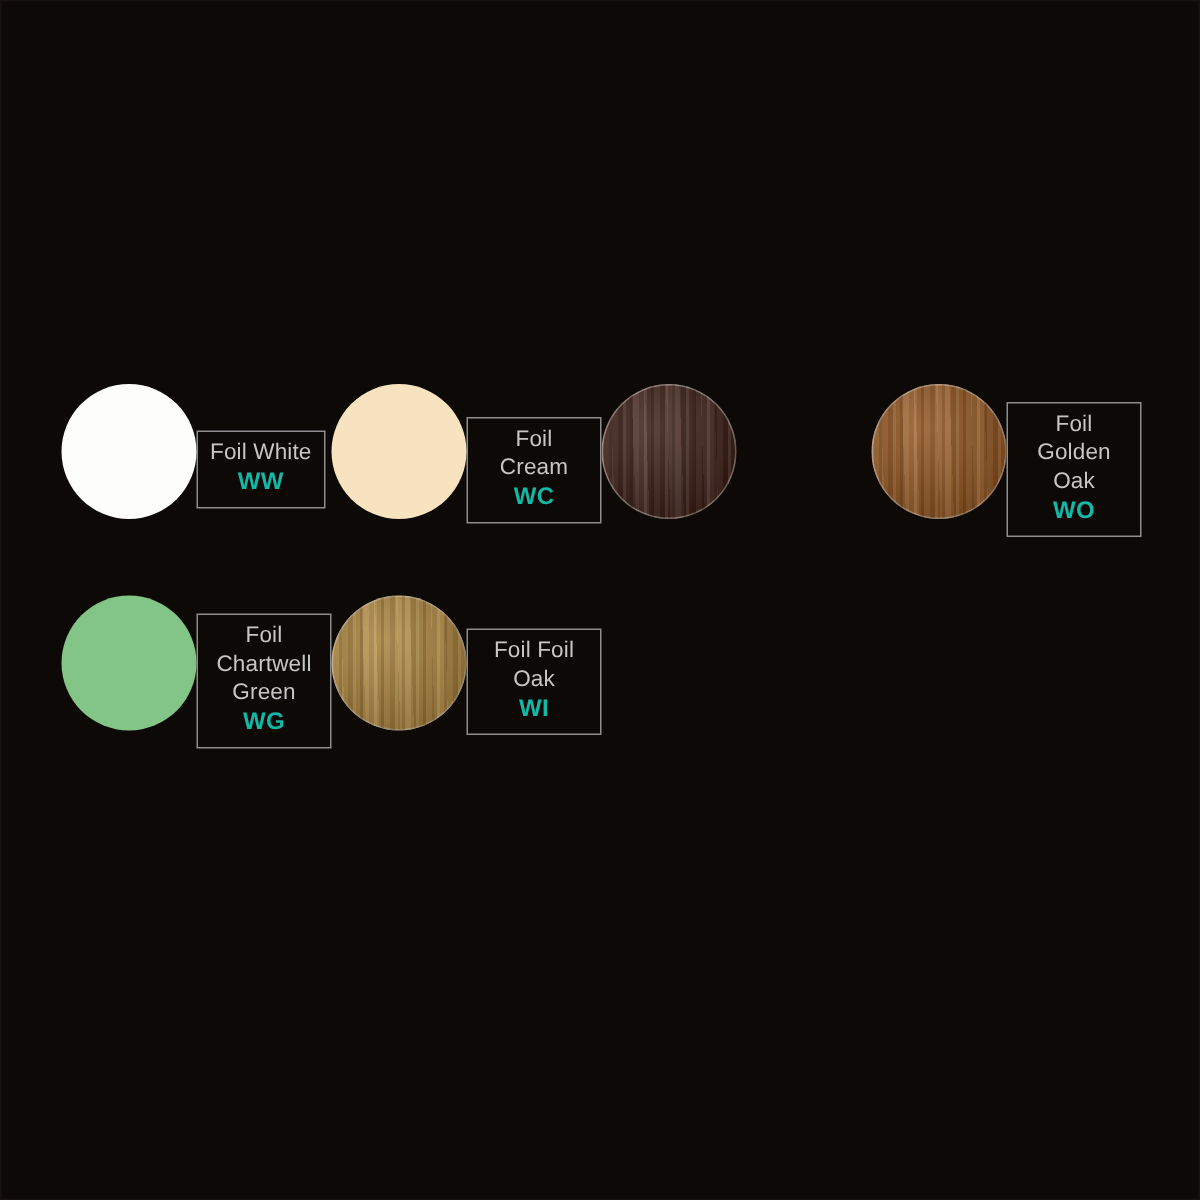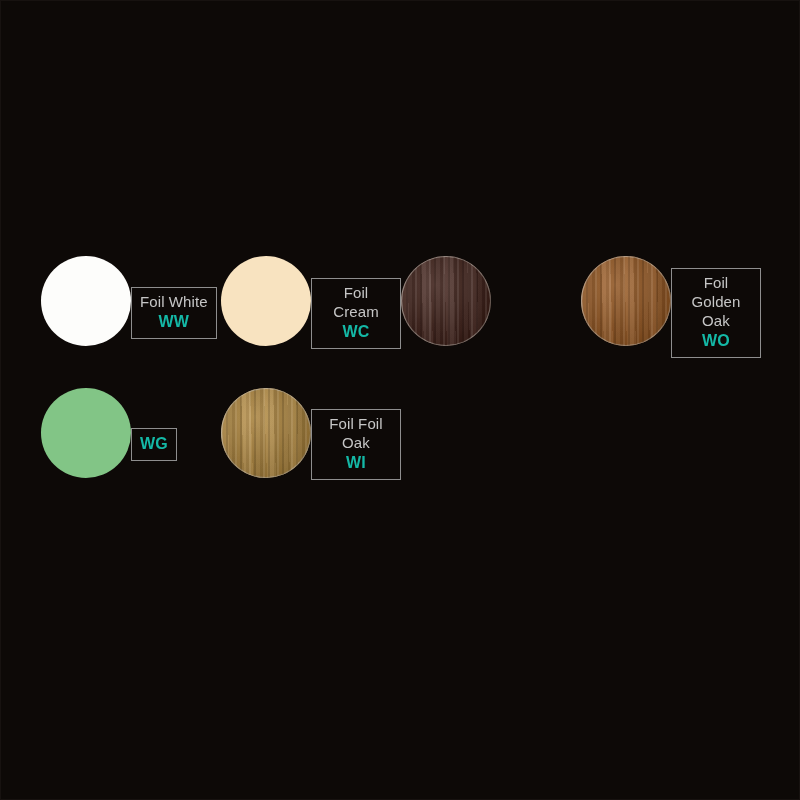--- a/index.html
+++ b/index.html
@@ -114,20 +114,22 @@
           <div class="grain" style="background: repeating-linear-gradient(90deg, rgba(255, 255, 255, 0.086) 0px, rgba(255, 255, 255, 0.086) 2px, rgba(0, 0, 0, 0) 2px, rgba(0, 0, 0, 0) 5px, rgba(0, 0, 0, 0.13) 5px, rgba(0, 0, 0, 0.13) 7px, rgba(255, 255, 255, 0.04) 7px, rgba(255, 255, 255, 0.04) 11px, rgba(0, 0, 0, 0.07) 11px, rgba(0, 0, 0, 0.07) 14px), repeating-linear-gradient(88deg, rgba(255, 255, 255, 0.05) 0px, rgba(255, 255, 255, 0.05) 9px, rgba(0, 0, 0, 0.06) 9px, rgba(0, 0, 0, 0.06) 23px), radial-gradient(at 38% 32%, rgba(255, 255, 255, 0.14), rgba(0, 0, 0, 0.2) 78%);"></div>
         </div>
         <div class="swatch-label">
           <div class="swatch-name">Foil Golden Oak</div>
           <div class="swatch-code">WO</div>
         </div>
       </div>
       <div class="swatch-cell row-2">
         <div class="swatch-disc" style="background: rgb(130, 197, 134);"></div>
         <div class="swatch-label">
+          <div class="swatch-name">Foil Chartwell
+Green</div>
           <div class="swatch-code">WG</div>
         </div>
       </div>
       <div class="swatch-cell row-2">
         <div class="swatch-disc has-rim" style="background: rgb(180, 138, 63);">
           <div class="grain" style="background: repeating-linear-gradient(90deg, rgba(255, 255, 255, 0.086) 0px, rgba(255, 255, 255, 0.086) 2px, rgba(0, 0, 0, 0) 2px, rgba(0, 0, 0, 0) 5px, rgba(0, 0, 0, 0.13) 5px, rgba(0, 0, 0, 0.13) 7px, rgba(255, 255, 255, 0.04) 7px, rgba(255, 255, 255, 0.04) 11px, rgba(0, 0, 0, 0.07) 11px, rgba(0, 0, 0, 0.07) 14px), repeating-linear-gradient(88deg, rgba(255, 255, 255, 0.05) 0px, rgba(255, 255, 255, 0.05) 9px, rgba(0, 0, 0, 0.06) 9px, rgba(0, 0, 0, 0.06) 23px), radial-gradient(at 38% 32%, rgba(255, 255, 255, 0.14), rgba(0, 0, 0, 0.2) 78%);"></div>
         </div>
         <div class="swatch-label">
           <div class="swatch-name">Foil Foil Oak</div>
           <div class="swatch-code">WI</div>

